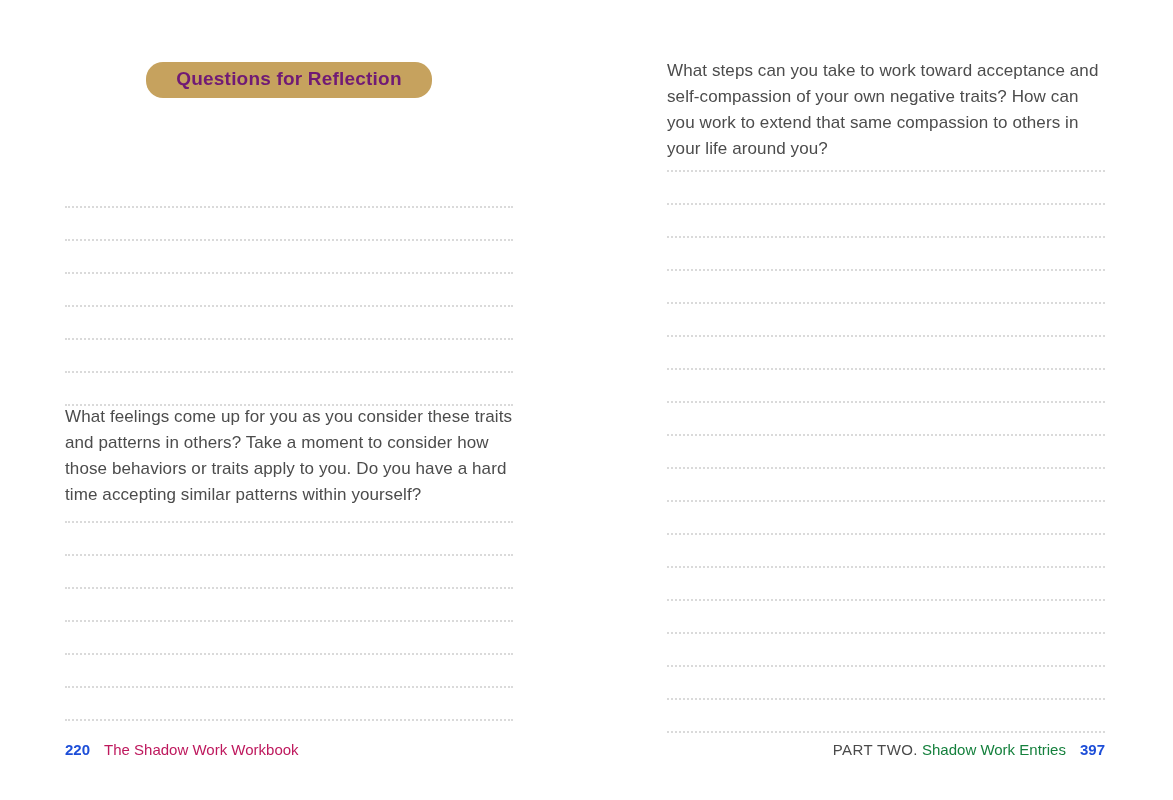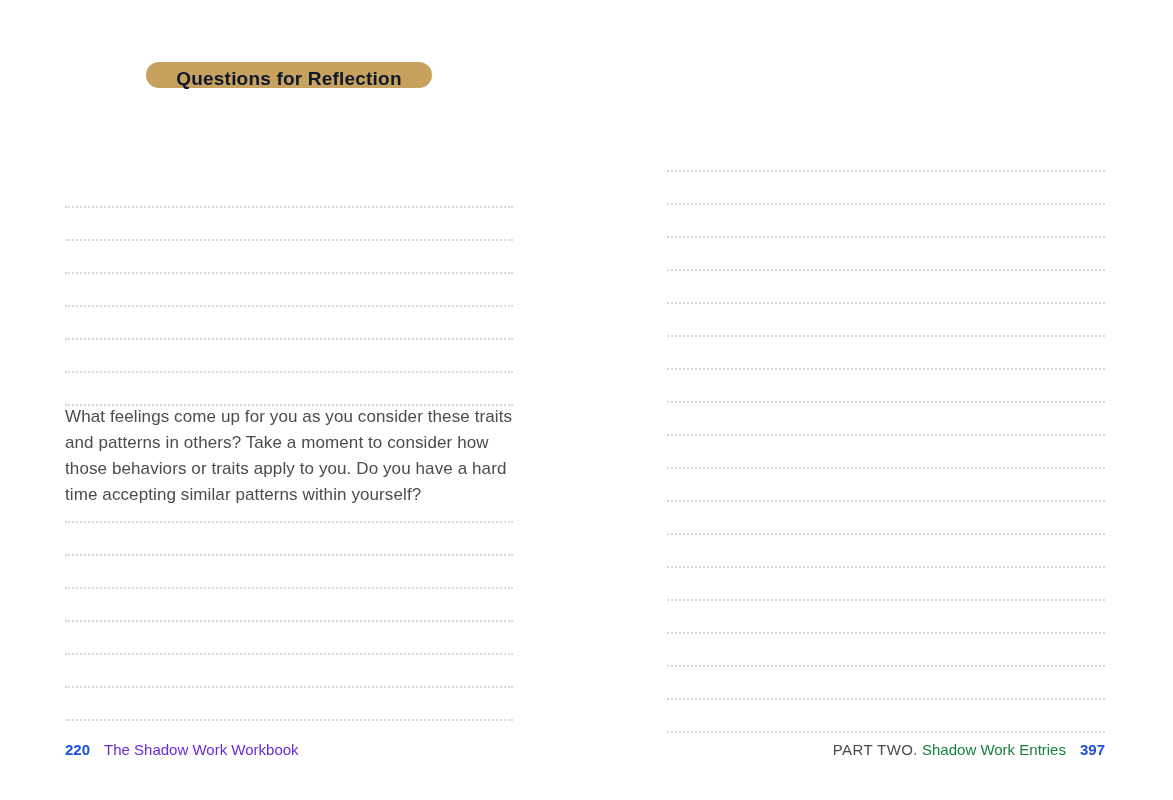--- a/index.html
+++ b/index.html
@@ -11,25 +11,25 @@
     overflow: hidden;
   }
   .page { position: absolute; top: 0; height: 800px; }
   .left-page  { left: 65px;  width: 448px; }
   .right-page { left: 667px; width: 438px; }
 
   .badge-row { position: absolute; top: 62px; left: 0; right: 0; text-align: center; }
   .badge {
     display: inline-block;
     background: #c6a25e;
-    color: #0f172a;
+    color: #701a75;
     font-weight: bold;
     font-size: 19px;
     line-height: 34px;
-    height: 26px;
+    height: 36px;
     padding: 0 30px;
     border-radius: 17px;
     letter-spacing: 0.2px;
   }
 
   .question {
     margin: 0;
     color: #4c4c4c;
     font-size: 17px;
     line-height: 26px;
@@ -55,21 +55,21 @@
     top: 741px;
     left: 0;
     width: 100%;
     font-size: 15px;
     color: #6e6e6e;
     white-space: nowrap;
   }
   .footer-right { text-align: right; }
   .page-num { font-weight: bold; color: #1d4ed8; }
   .footer .gap { display: inline-block; width: 14px; }
-  .book-title { color: #6d28d9; }
+  .book-title { color: #be185d; }
   .part-label { color: #4a4a4a; letter-spacing: 0.4px; margin-top: 16px; }
   .section-title { color: #15803d; }
 </style>
 </head>
 <body>
 
 <section class="page left-page">
   <div class="badge-row">
     <span class="badge" style="background: rgb(198, 162, 94);">Questions for Reflection</span>
   </div>
@@ -96,20 +96,21 @@
       <div class="answer-line"></div>
       <div class="answer-line"></div>
     </div>
 
   <div class="footer footer-left">
     <span class="page-num">220</span><span class="gap"></span><span class="book-title">The Shadow Work Workbook</span>
   </div>
 </section>
 
 <section class="page right-page">
+  <p class="question q-right">What steps can you take to work toward acceptance and self-compassion of your own negative traits? How can you work to extend that same compassion to others in your life around you?</p>
 
   <div class="lines lines-right">
       <div class="answer-line"></div>
       <div class="answer-line"></div>
       <div class="answer-line"></div>
       <div class="answer-line"></div>
       <div class="answer-line"></div>
       <div class="answer-line"></div>
       <div class="answer-line"></div>
       <div class="answer-line"></div>

